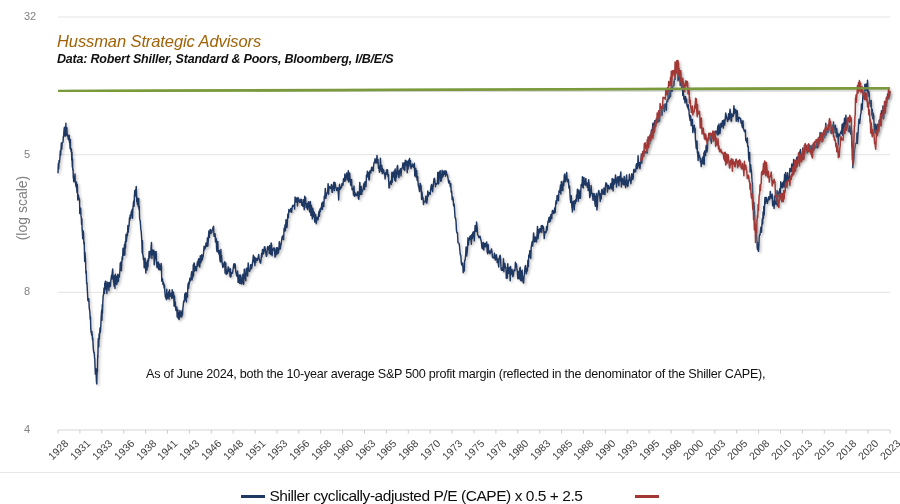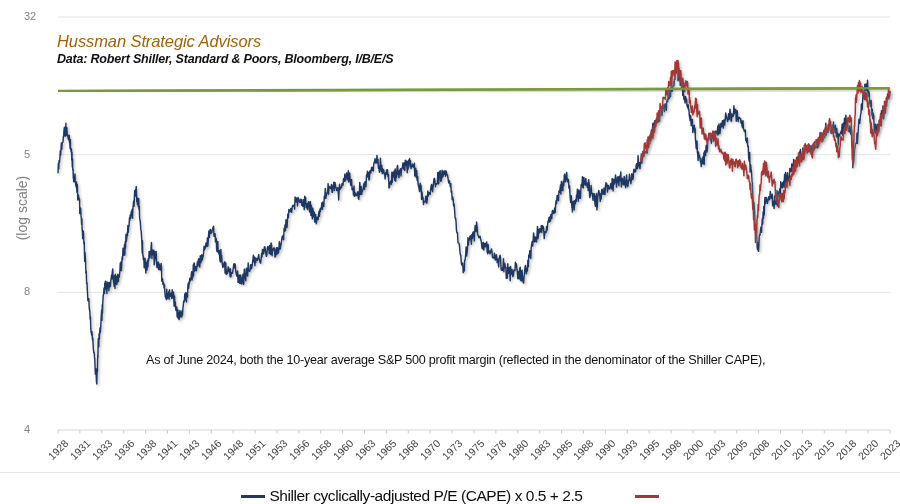--- a/index.html
+++ b/index.html
@@ -66,21 +66,21 @@
     font-weight:bold;
     font-size:12.5px;
     color:#111111;
     line-height:17px;
     letter-spacing:-0.2px;
   }
 
   
   .annotation{
     position:absolute;
-    left:146px;top:351px;
+    left:146px;top:365px;
     width:722px;
     font-size:12.6px;
     line-height:18.5px;
     color:#111111;
     letter-spacing:-0.25px;
   }
   .annotation div{white-space:nowrap;}
 
   
   .legend{

